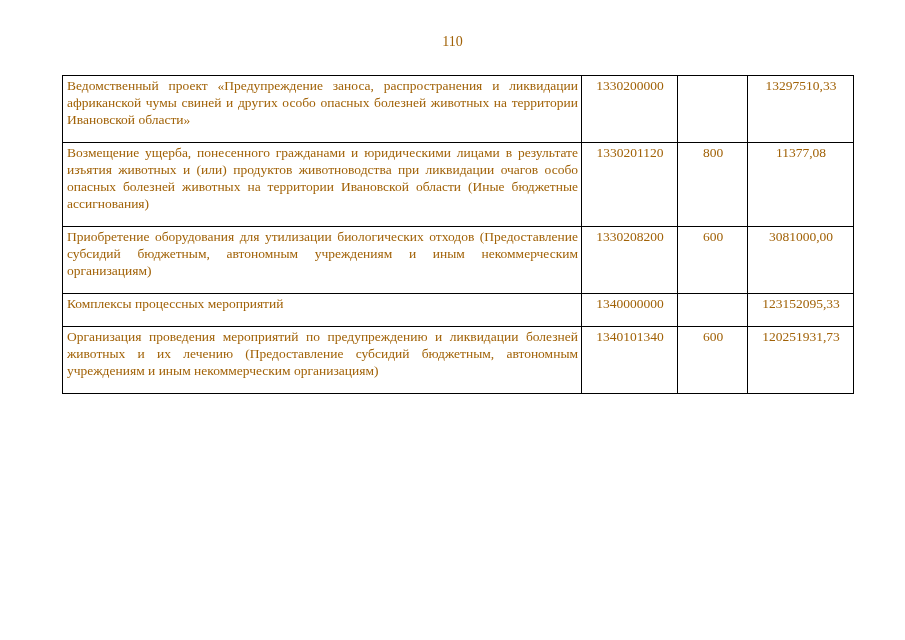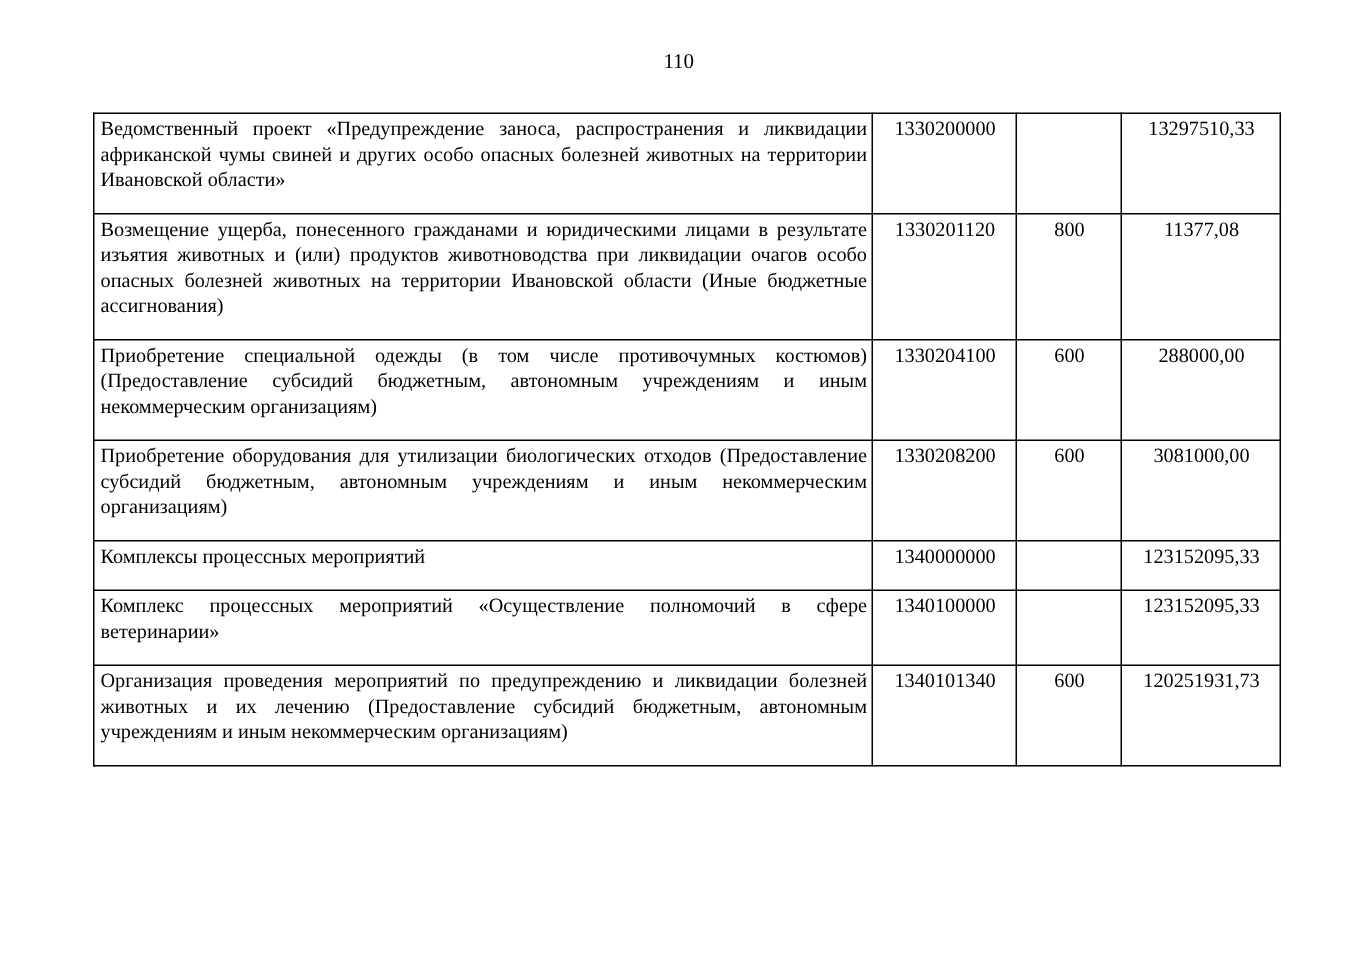--- a/index.html
+++ b/index.html
@@ -5,21 +5,21 @@
   html, body {
     margin: 0;
     padding: 0;
     background: #ffffff;
   }
   .page {
     position: relative;
     width: 905px;
     height: 640px;
     background: #ffffff;
-    color: #000000;
+    color: #a16207;
     font-family: "Liberation Serif", serif;
     overflow: hidden;
   }
   .page-number {
     position: absolute;
     top: 33px;
     left: 0;
     width: 905px;
     text-align: center;
     font-size: 14px;
@@ -72,40 +72,28 @@
         <td class="c-group"></td>
         <td class="c-amount">13297510,33</td>
       </tr>
       <tr>
         <td class="c-name">Возмещение ущерба, понесенного гражданами и юридическими лицами в результате изъятия животных и (или) продуктов животноводства при ликвидации очагов особо опасных болезней животных на территории Ивановской области (Иные бюджетные ассигнования)</td>
         <td class="c-code">1330201120</td>
         <td class="c-group">800</td>
         <td class="c-amount">11377,08</td>
       </tr>
       <tr>
-        <td class="c-name">Приобретение специальной одежды (в том числе противочумных костюмов) (Предоставление субсидий бюджетным, автономным учреждениям и иным некоммерческим организациям)</td>
-        <td class="c-code">1330204100</td>
-        <td class="c-group">600</td>
-        <td class="c-amount">288000,00</td>
-      </tr>
-      <tr>
         <td class="c-name">Приобретение оборудования для утилизации биологических отходов (Предоставление субсидий бюджетным, автономным учреждениям и иным некоммерческим организациям)</td>
         <td class="c-code">1330208200</td>
         <td class="c-group">600</td>
         <td class="c-amount">3081000,00</td>
       </tr>
       <tr>
         <td class="c-name">Комплексы процессных мероприятий</td>
         <td class="c-code">1340000000</td>
-        <td class="c-group"></td>
-        <td class="c-amount">123152095,33</td>
-      </tr>
-      <tr>
-        <td class="c-name">Комплекс процессных мероприятий «Осуществление полномочий в сфере ветеринарии»</td>
-        <td class="c-code">1340100000</td>
         <td class="c-group"></td>
         <td class="c-amount">123152095,33</td>
       </tr>
       <tr>
         <td class="c-name">Организация проведения мероприятий по предупреждению и ликвидации болезней животных и их лечению (Предоставление субсидий бюджетным, автономным учреждениям и иным некоммерческим организациям)</td>
         <td class="c-code">1340101340</td>
         <td class="c-group">600</td>
         <td class="c-amount">120251931,73</td>
       </tr>
     </tbody>

